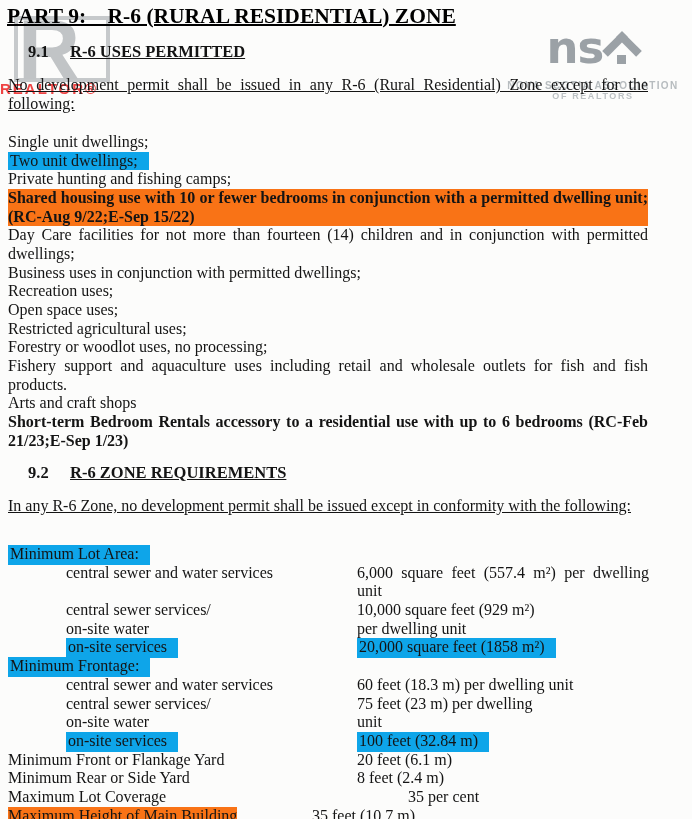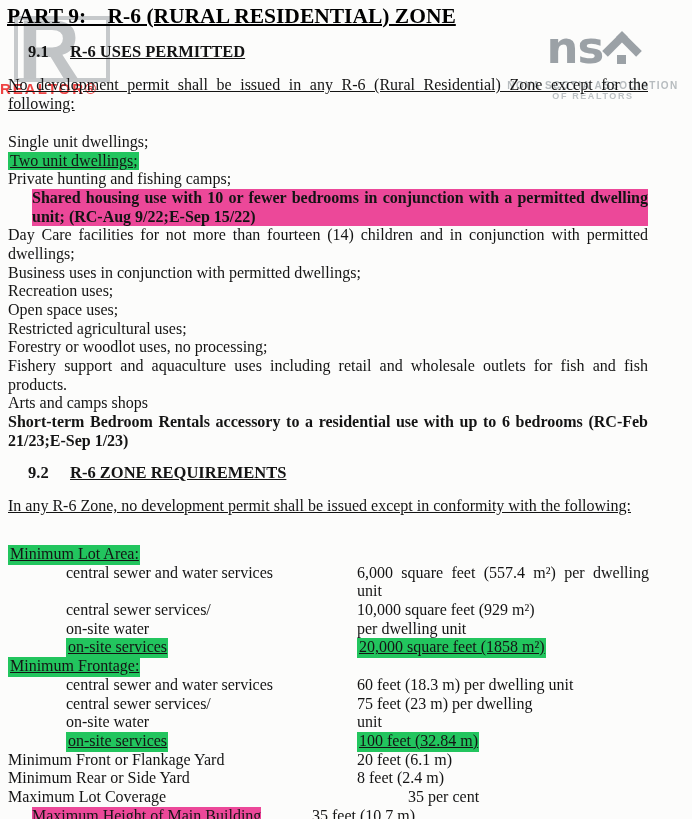--- a/index.html
+++ b/index.html
@@ -43,23 +43,23 @@
   .sec .ht { text-decoration:underline; }
 
   .intro { position:absolute; left:8px; width:640px; margin:0;
            line-height:18.7px; text-align:justify;text-decoration:underline; }
   .intro-91 { top:76px; }
   .intro-92 { top:497px; width:auto; white-space:nowrap; text-align:left; }
 
   .uses { position:absolute; left:8px; top:133px; width:640px; }
   .use { margin:0; line-height:18.65px; text-align:justify; }
   .b { font-weight:bold; }
-  .band { background:#ec4899;margin-left:24px; }
+  .band { background:#f97316; }
 
-  .hl { background:#22c55e; padding:0 1px 1px 2px;text-decoration:underline; }
+  .hl { background:#0ea5e9; padding:0 11px 1px 2px; }
 
   .req { position:absolute; left:0; top:545px; width:692px; }
   .req-row { position:relative; height:18.7px; line-height:18.7px; }
   .req-label { position:absolute; left:8px; white-space:nowrap; }
   .req-label.l1 { left:66px; }
   .req-value { position:absolute; left:357px; white-space:nowrap; }
   .req-value.w { width:292px; white-space:normal; text-align:justify; text-align-last:justify; }
   .req-value.vmid { left:408px; }
   .req-value.vleft { left:312px; }
 </style>
@@ -104,21 +104,21 @@
       <p class="use"><span class="hl">Two unit dwellings;</span></p>
       <p class="use">Private hunting and fishing camps;</p>
       <p class="use b band">Shared housing use with 10 or fewer bedrooms in conjunction with a permitted dwelling unit; (RC-Aug 9/22;E-Sep 15/22)</p>
       <p class="use">Day Care facilities for not more than fourteen (14) children and in conjunction with permitted dwellings;</p>
       <p class="use">Business uses in conjunction with permitted dwellings;</p>
       <p class="use">Recreation uses;</p>
       <p class="use">Open space uses;</p>
       <p class="use">Restricted agricultural uses;</p>
       <p class="use">Forestry or woodlot uses, no processing;</p>
       <p class="use">Fishery support and aquaculture uses including retail and wholesale outlets for fish and fish products.</p>
-      <p class="use">Arts and camps shops</p>
+      <p class="use">Arts and craft shops</p>
       <p class="use b">Short-term Bedroom Rentals accessory to a residential use with up to 6 bedrooms (RC-Feb 21/23;E-Sep 1/23)</p>
     </div>
 
     <div class="sec sec-92">
       <span class="num">9.2</span><span class="ht">R-6 ZONE REQUIREMENTS</span>
     </div>
 
     <p class="intro intro-92">In any R-6 Zone, no development permit shall be issued except in conformity with the following:</p>
 
     <div class="req">

